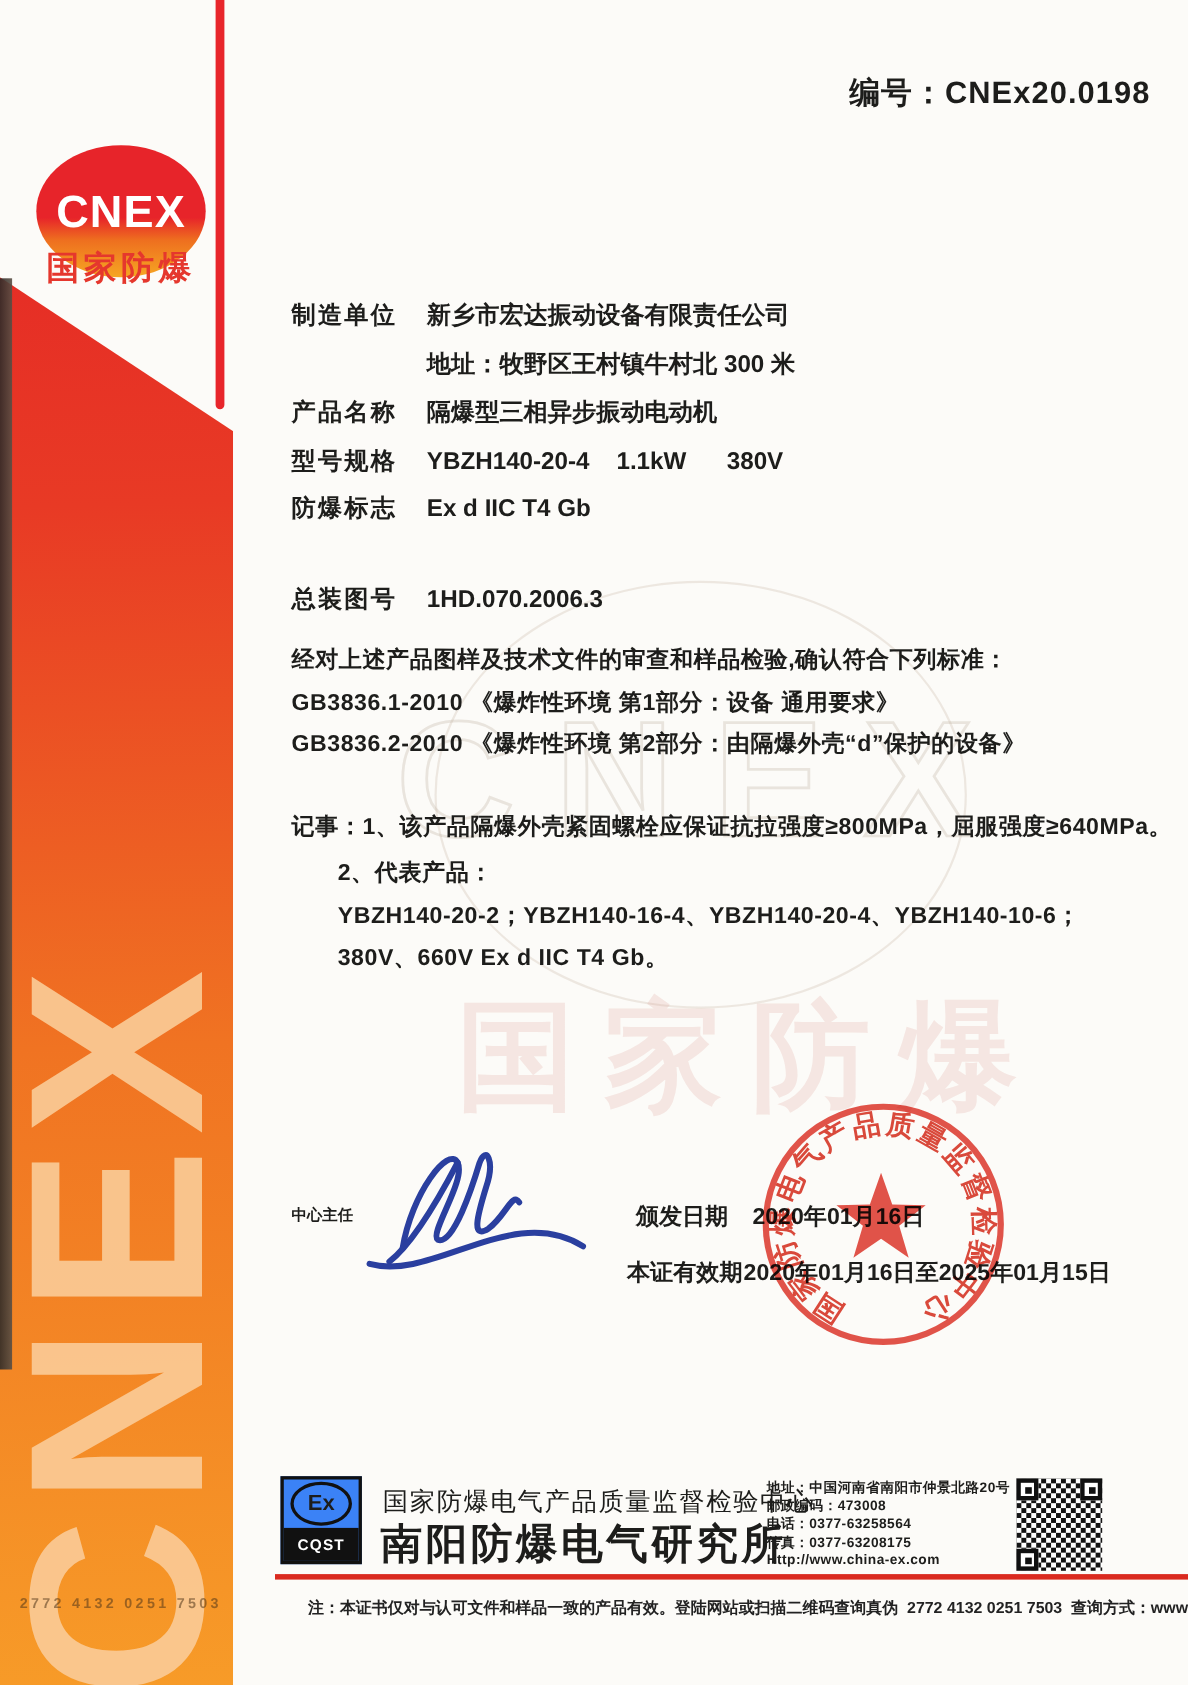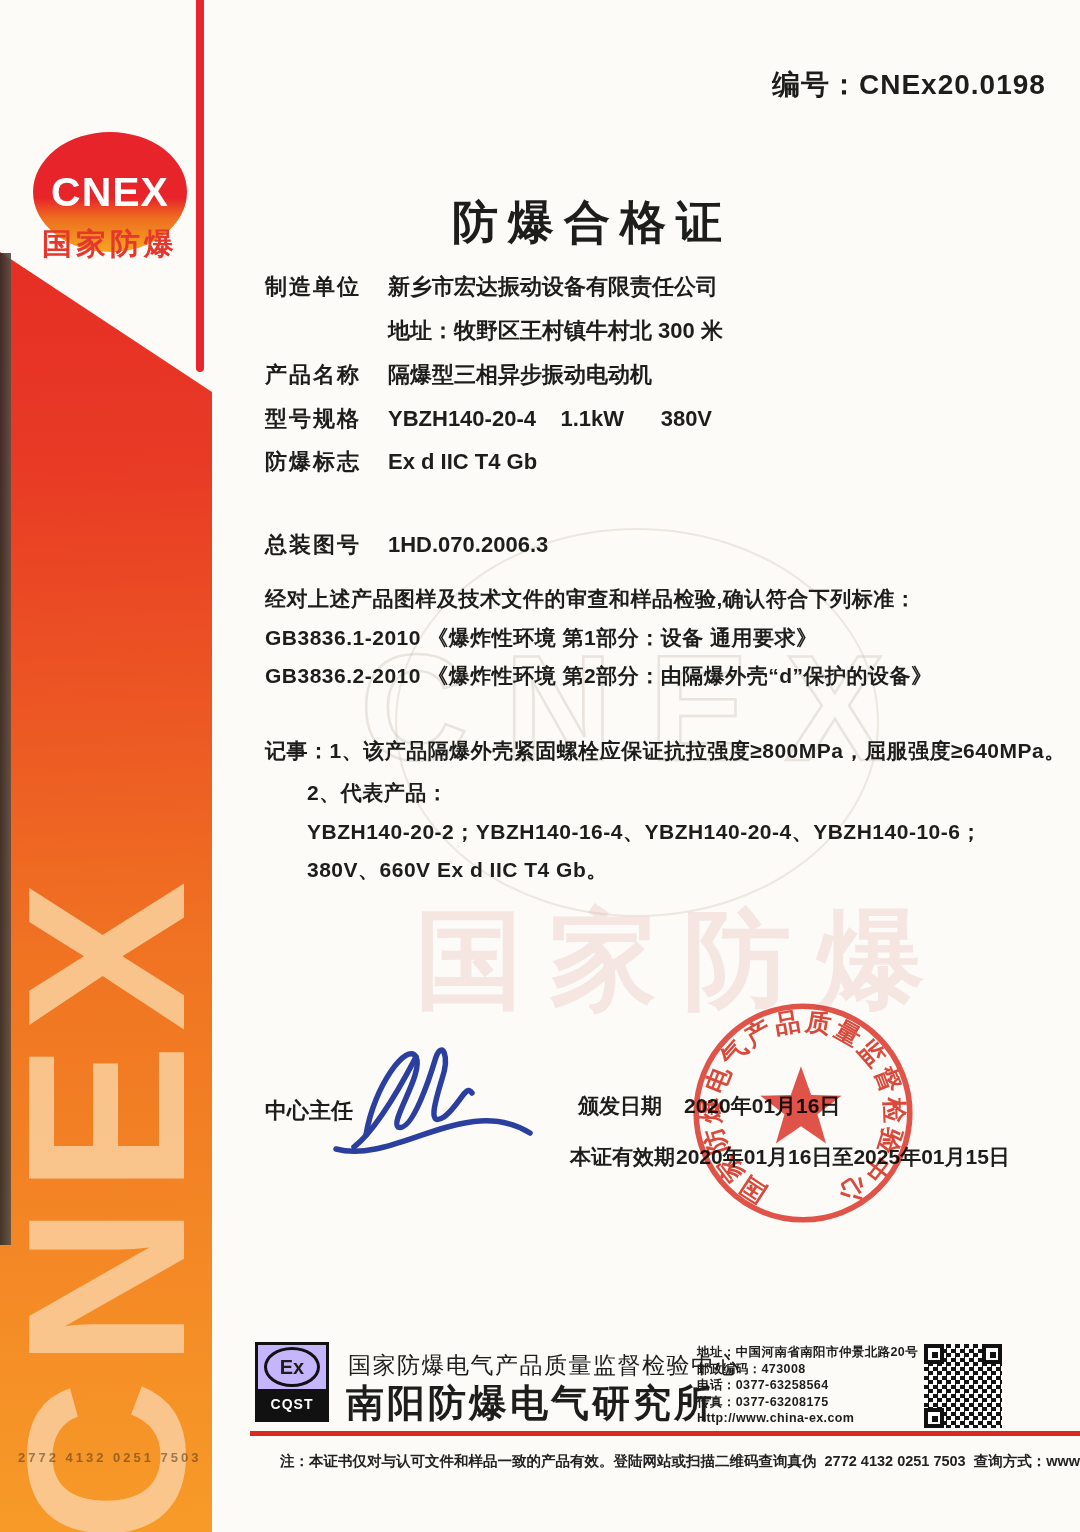--- a/index.html
+++ b/index.html
@@ -42,32 +42,32 @@
   
   .frow{position:absolute;left:265px;white-space:nowrap;}
   .lbl{display:inline-block;width:123px;font-size:22px;font-weight:700;letter-spacing:2px;}
   .val{font-size:22px;font-weight:700;white-space:pre;}
   .val2{position:absolute;left:388px;font-size:22px;font-weight:700;white-space:pre;}
 
   .para{position:absolute;left:265px;font-size:21px;font-weight:600;white-space:nowrap;letter-spacing:.5px;}
   .para-ind{left:307px;}
 
   
-  .sig-label{position:absolute;left:265px;top:1096px;font-size:22px;font-weight:700;}
+  .sig-label{position:absolute;left:265px;top:1096px;font-size:14px;font-weight:700;}
   .sig-svg{position:absolute;left:316px;top:1015px;}
   .d-lbl{position:absolute;font-size:21px;font-weight:700;}
   .d-val{position:absolute;font-size:21px;font-weight:700;white-space:nowrap;}
 
   
   .seal{position:absolute;left:686px;top:996px;mix-blend-mode:multiply;opacity:.92;}
   .seal text{font-size:25px;font-weight:700;fill:#d93a2b;text-anchor:middle;dominant-baseline:middle;
         font-family:"Liberation Sans","DejaVu Sans",sans-serif;}
 
   
-  .exmark{position:absolute;left:255px;top:1342px;width:74px;height:80px;border:3px solid #111;background:#c4b5fd;box-sizing:border-box;}
+  .exmark{position:absolute;left:255px;top:1342px;width:74px;height:80px;border:3px solid #111;background:#3b82f6;box-sizing:border-box;}
   .ex-top{height:44px;display:flex;align-items:center;justify-content:center;}
   .ex-circle{width:50px;height:34px;border:3px solid #111;border-radius:50%;display:flex;align-items:center;justify-content:center;
         font-size:20px;font-weight:800;}
   .ex-bottom{height:30px;background:#111;color:#fff;display:flex;align-items:center;justify-content:center;
         font-size:14px;font-weight:700;letter-spacing:1px;}
   .inst-center{position:absolute;left:348px;top:1350px;font-size:23px;font-weight:400;letter-spacing:1.5px;}
   .inst-name{position:absolute;left:346px;top:1378px;font-size:38px;font-weight:700;letter-spacing:3px;}
   .contact{position:absolute;left:697px;top:1344px;font-size:12.5px;font-weight:600;line-height:16.5px;letter-spacing:.4px;}
 
   .qr{position:absolute;left:924px;top:1344px;width:78px;height:84px;
@@ -94,21 +94,20 @@
   <div class="wm-ellipse"></div>
   <div class="wm-cnex">CNEX</div>
   <div class="wm-gjfb">国家防爆</div>
 
   <div class="logo-ellipse">
     <span>CNEX</span>
   </div>
   <div class="logo-sub">国家防爆</div>
 
   <div class="cert-no">编号：CNEx20.0198</div>
-  <h1 class="title">防爆合格证</h1>
 
   <div class="frow" style="top:272px">
     <span class="lbl">制造单位</span><span class="val">新乡市宏达振动设备有限责任公司</span>
   </div>
   <div class="val2" style="top:316px">地址：牧野区王村镇牛村北 300 米</div>
 
   <div class="frow" style="top:360px">
     <span class="lbl">产品名称</span><span class="val">隔爆型三相异步振动电动机</span>
   </div>
   <div class="frow" style="top:404px">

